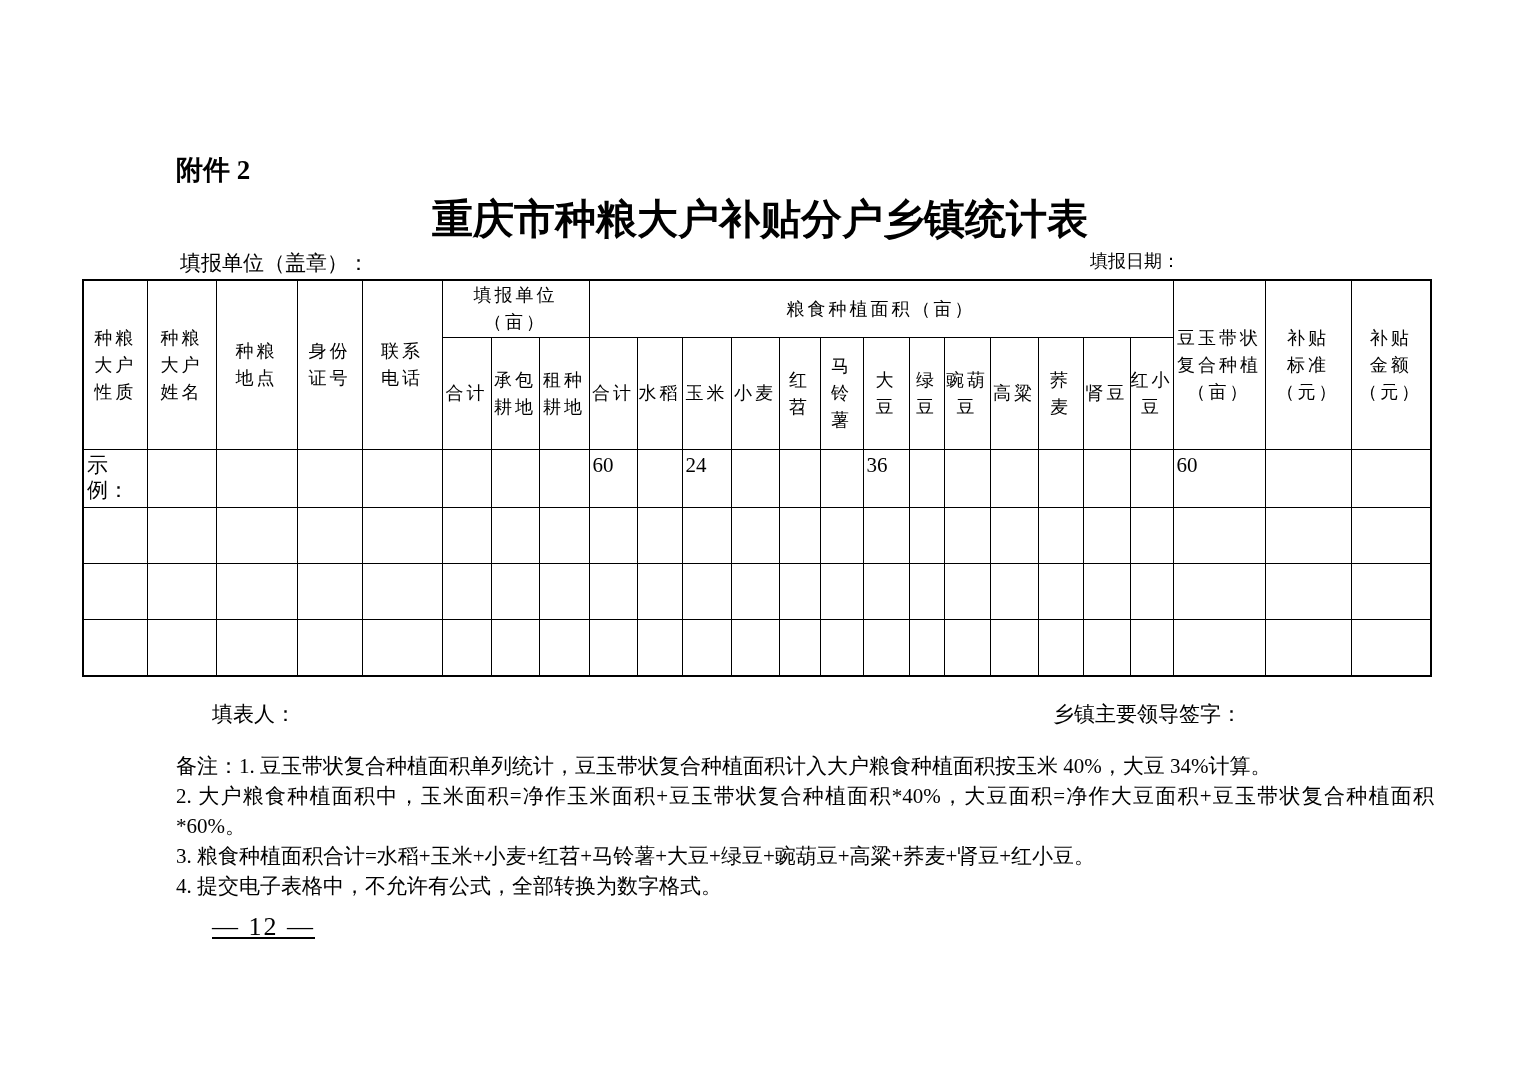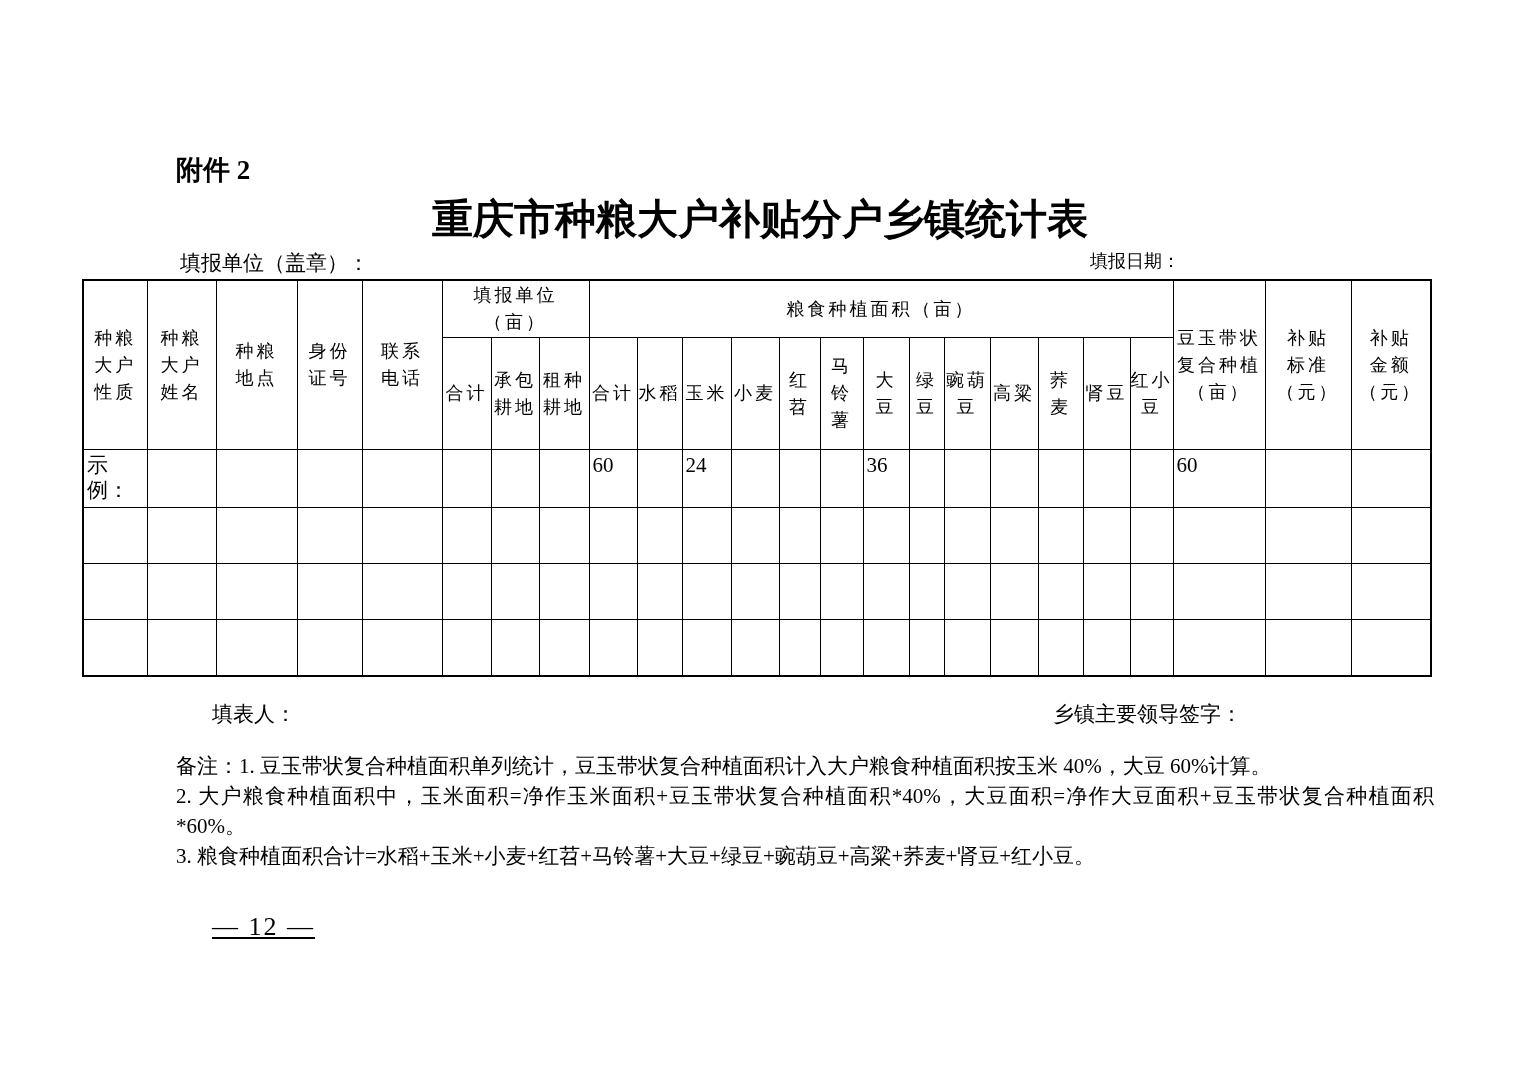--- a/index.html
+++ b/index.html
@@ -238,18 +238,19 @@
       </tr>
     </tbody>
 </table>
 
 <div class="sign-row">
   <span class="filler-label">填表人：</span>
   <span class="leader-label">乡镇主要领导签字：</span>
 </div>
 
 <div class="notes">
-  <p>备注：1. 豆玉带状复合种植面积单列统计，豆玉带状复合种植面积计入大户粮食种植面积按玉米 40%，大豆 60%计算。</p>
+  <p>备注：1. 豆玉带状复合种植面积单列统计，豆玉带状复合种植面积计入大户粮食种植面积按玉米 40%，大豆 34%计算。</p>
   <p>2. 大户粮食种植面积中，玉米面积=净作玉米面积+豆玉带状复合种植面积*40%，大豆面积=净作大豆面积+豆玉带状复合种植面积*60%。</p>
   <p>3. 粮食种植面积合计=水稻+玉米+小麦+红苕+马铃薯+大豆+绿豆+豌葫豆+高粱+荞麦+肾豆+红小豆。</p>
+  <p>4. 提交电子表格中，不允许有公式，全部转换为数字格式。</p>
 </div>
 
 <div class="page-num">— 12 —</div>
 
 </body></html>

